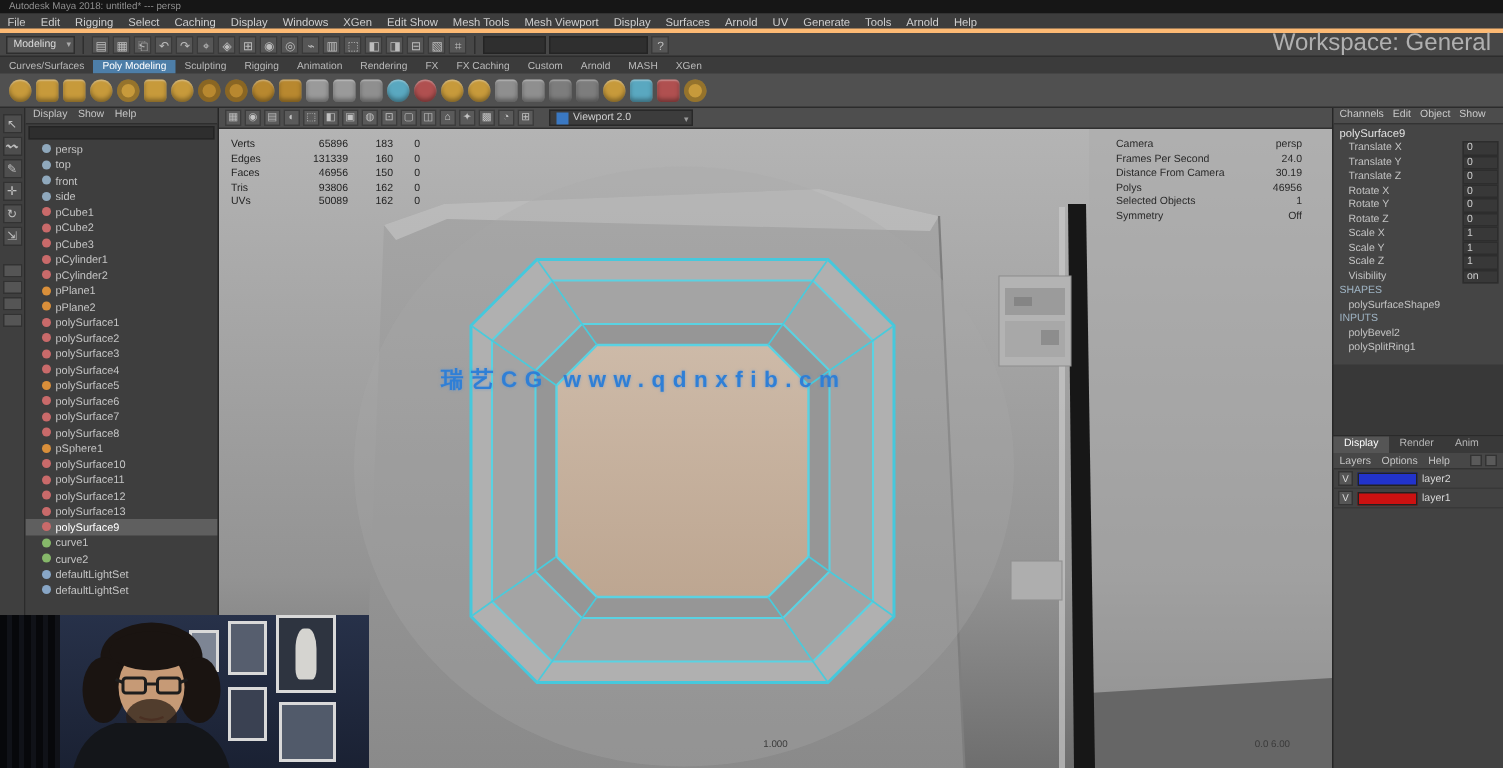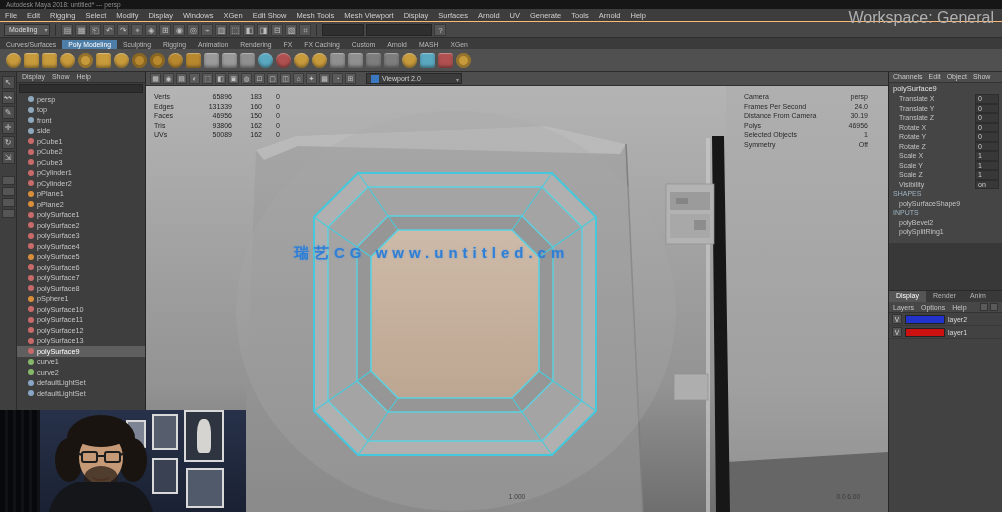--- a/index.html
+++ b/index.html
@@ -1,21 +1,21 @@
 <!DOCTYPE html>
 <html><head>
 <meta charset="utf-8">
 <style>
   * { margin:0; padding:0; box-sizing:border-box; }
   body { background:#222; font-family:"Liberation Sans", sans-serif; }
   .app { position:relative; width:1002px; height:512px; overflow:hidden; background:#3a3a3a; color:#c8c8c8; }
 
   
   .titlebar { position:absolute; left:0; top:0; right:0; height:9px; background:#161616; color:#8f8f8f; font-size:6.5px; line-height:9px; padding-left:6px; white-space:nowrap; }
-  .menubar { position:absolute; left:0; top:9px; right:0; height:13px; background:#3d3d3d; display:flex; align-items:center; font-size:7.5px; border-bottom:1px solid #fdba74; }
+  .menubar { position:absolute; left:0; top:9px; right:0; height:13px; background:#3d3d3d; display:flex; align-items:center; font-size:7.5px; border-bottom:3px solid #fdba74; }
   .menubar .mi { padding:0 5px; color:#cfcfcf; }
   .workspace { margin-left:auto; padding-right:8px; color:#b0b0b0; }
 
   .statusline { position:absolute; left:0; top:22px; right:0; height:16px; background:#474747; display:flex; align-items:center; gap:2px; padding:0 4px; border-bottom:1px solid #2d2d2d; }
   .menuset { background:#555; border:1px solid #2e2e2e; font-size:7px; height:12px; line-height:10px; padding:0 12px 0 4px; position:relative; color:#ddd; }
   .menuset:after { content:"▾"; position:absolute; right:2px; top:0; font-size:6px; color:#aaa; }
   .sicon { width:12px; height:12px; background:#565656; border:1px solid #3a3a3a; font-size:8px; line-height:11px; text-align:center; color:#bdbdbd; flex:0 0 auto; }
   .ssep { width:1px; height:12px; background:#2f2f2f; margin:0 3px; flex:0 0 auto; }
   .sfield { height:12px; background:#2f2f2f; border:1px solid #242424; color:#ddd; font-size:7px; padding:0 3px; }
 
@@ -104,37 +104,37 @@
   <div class="titlebar">
     <span>Autodesk Maya 2018: untitled* --- persp</span>
   </div>
 
   <div class="menubar">
 
   <span class="mi">File</span>
       <span class="mi">Edit</span>
       <span class="mi">Rigging</span>
       <span class="mi">Select</span>
-      <span class="mi">Modify</span>
+      <span class="mi">Caching</span>
       <span class="mi">Display</span>
       <span class="mi">Windows</span>
       <span class="mi">XGen</span>
       <span class="mi">Edit Show</span>
       <span class="mi">Mesh Tools</span>
       <span class="mi">Mesh Viewport</span>
       <span class="mi">Display</span>
       <span class="mi">Surfaces</span>
       <span class="mi">Arnold</span>
       <span class="mi">UV</span>
       <span class="mi">Generate</span>
       <span class="mi">Tools</span>
       <span class="mi">Arnold</span>
       <span class="mi">Help</span>
     </div>
-  <div style="position:absolute;top:9px;right:0;height:29px;display:flex;align-items:flex-start;z-index:2;">
+  <div style="position:absolute;top:9px;right:0;height:29px;display:flex;align-items:flex-end;z-index:2;">
     <span class="workspace">Workspace: General</span>
   </div>
 
   <div class="statusline">
     <div class="menuset">Modeling</div>
     <div class="ssep"></div>
     <div style="display:flex;gap:2px;align-items:center;">
 
     <div class="sicon">▤</div>
         <div class="sicon">▦</div>
@@ -545,21 +545,21 @@
             <span>Selected Objects</span>
             <span>1</span>
           </div>
 
           <div class="row">
             <span>Symmetry</span>
             <span>Off</span>
           </div>
         </div>
 
-      <div class="watermark">瑞艺CG www.untitled.cm</div>
+      <div class="watermark">瑞艺CG www.qdnxfib.cm</div>
       <div class="hud-bc">1.000</div>
       <div class="hud-br">0.0  6.00</div>
     </div>
   </div>
 
   <div class="channelbox">
     <div class="cb-menu">
 
     <span>Channels</span>
         <span>Edit</span>

